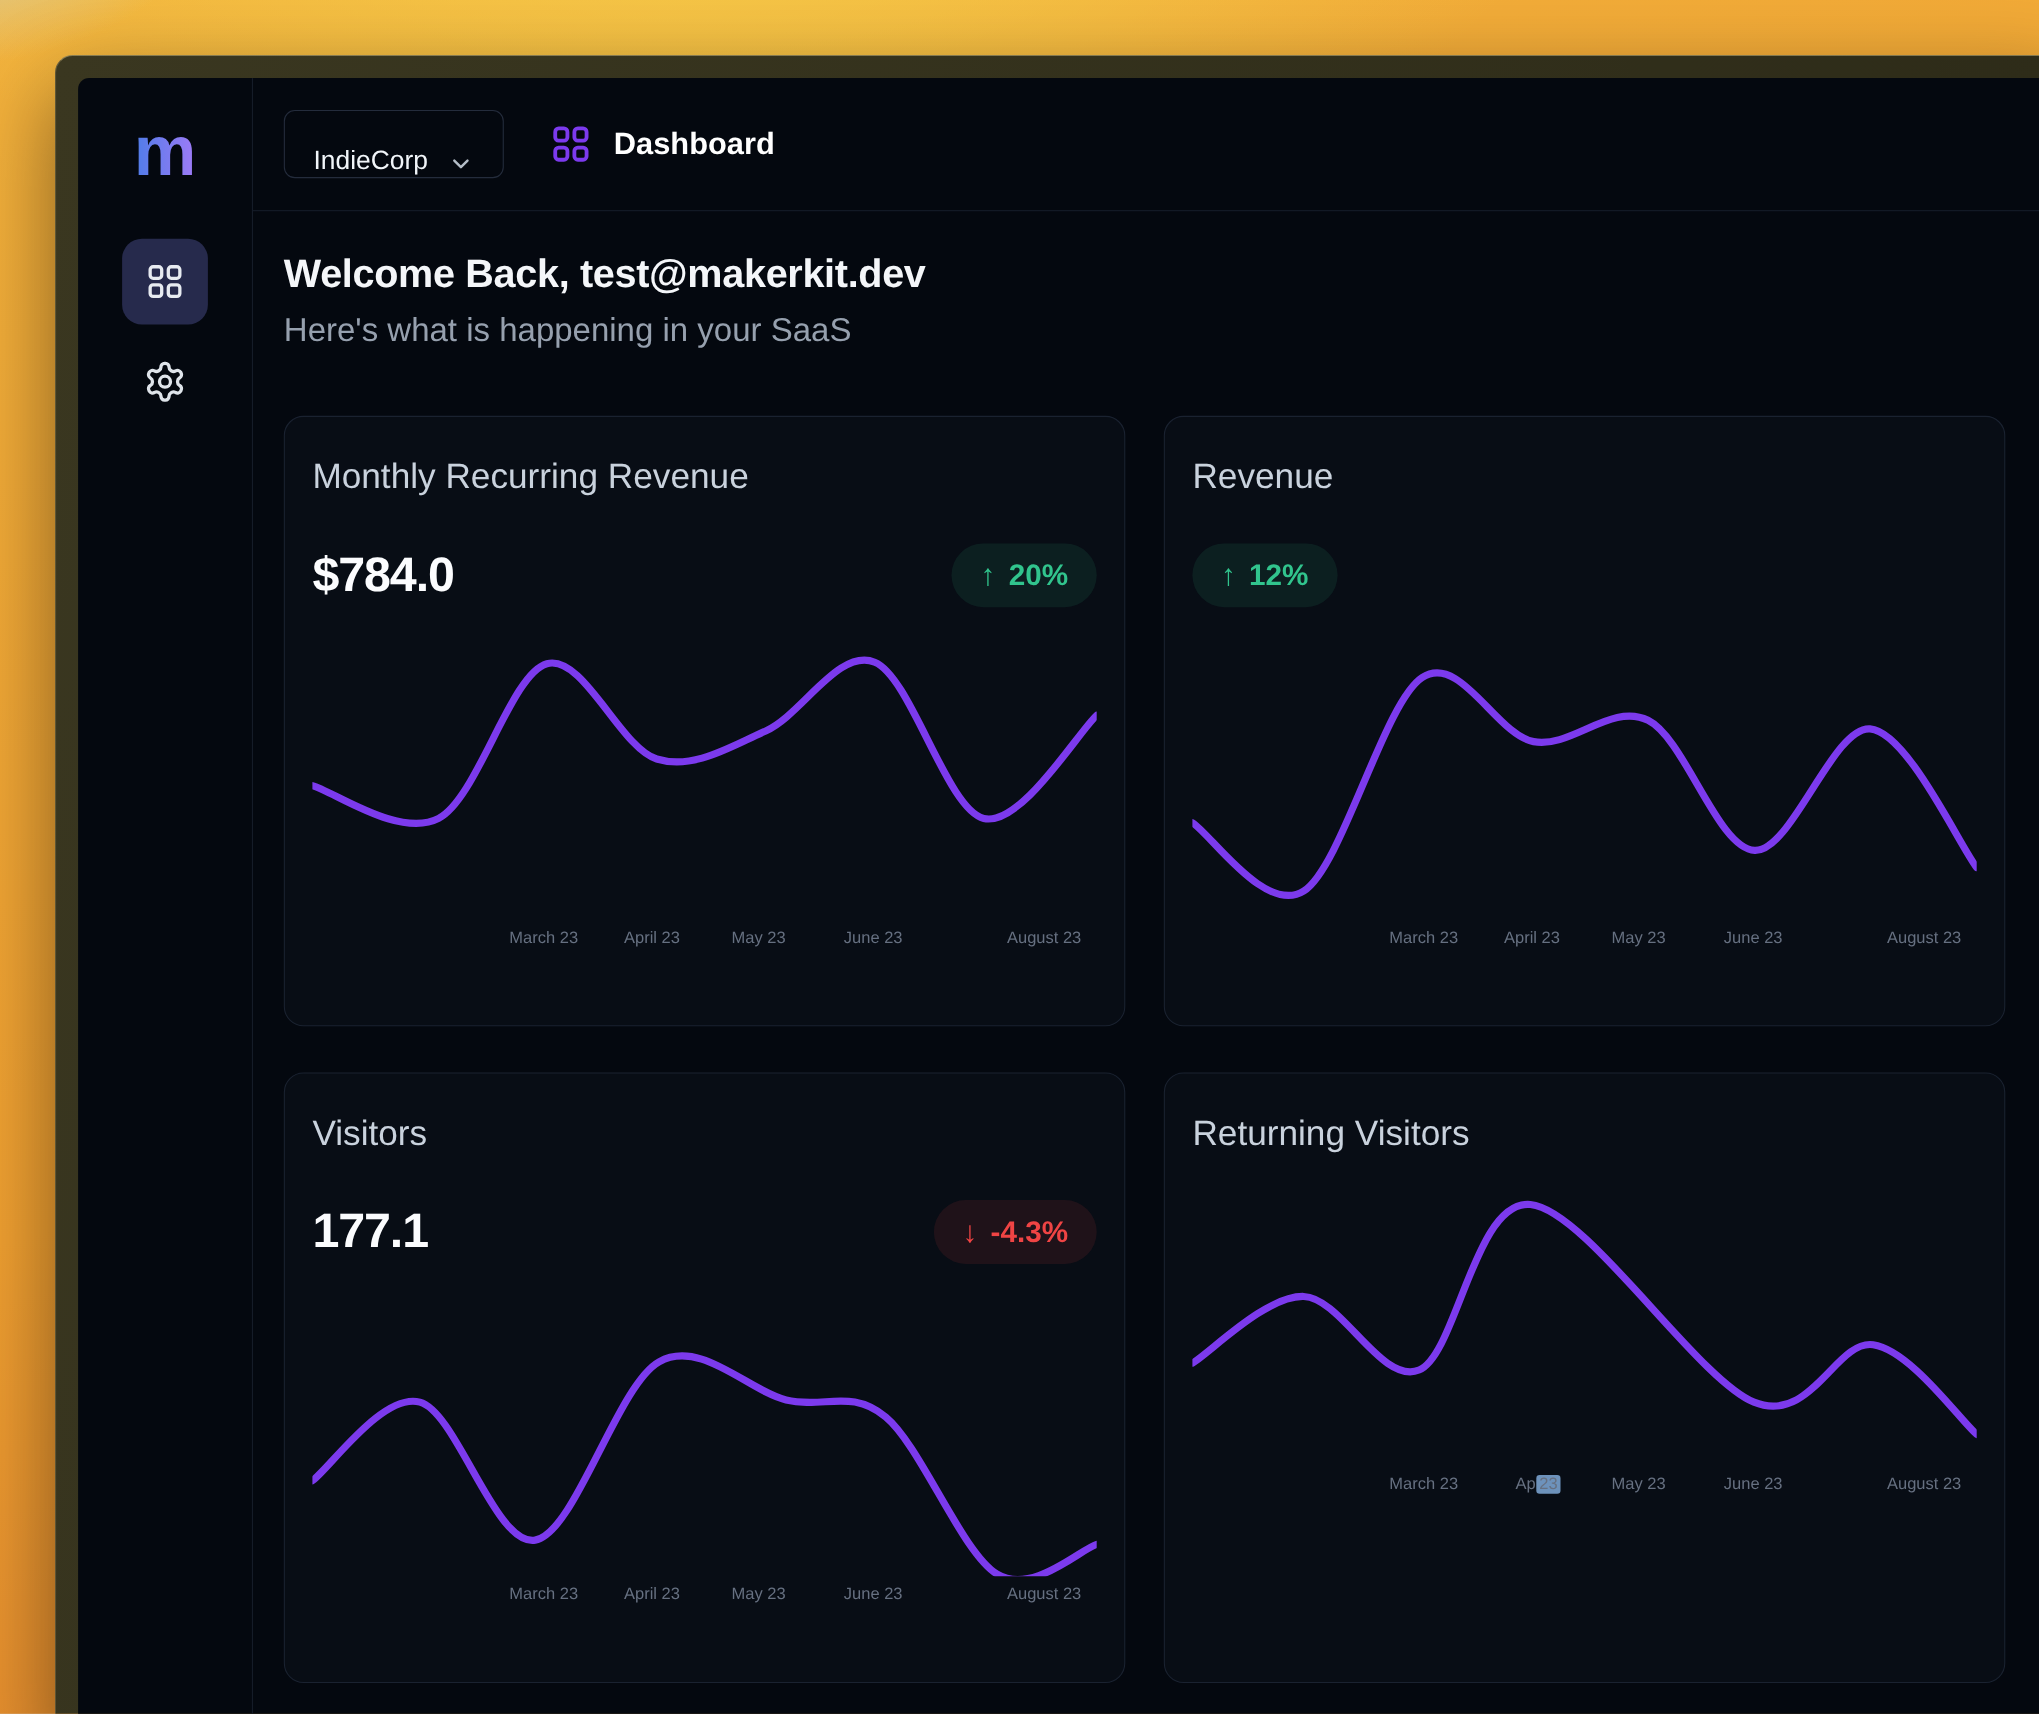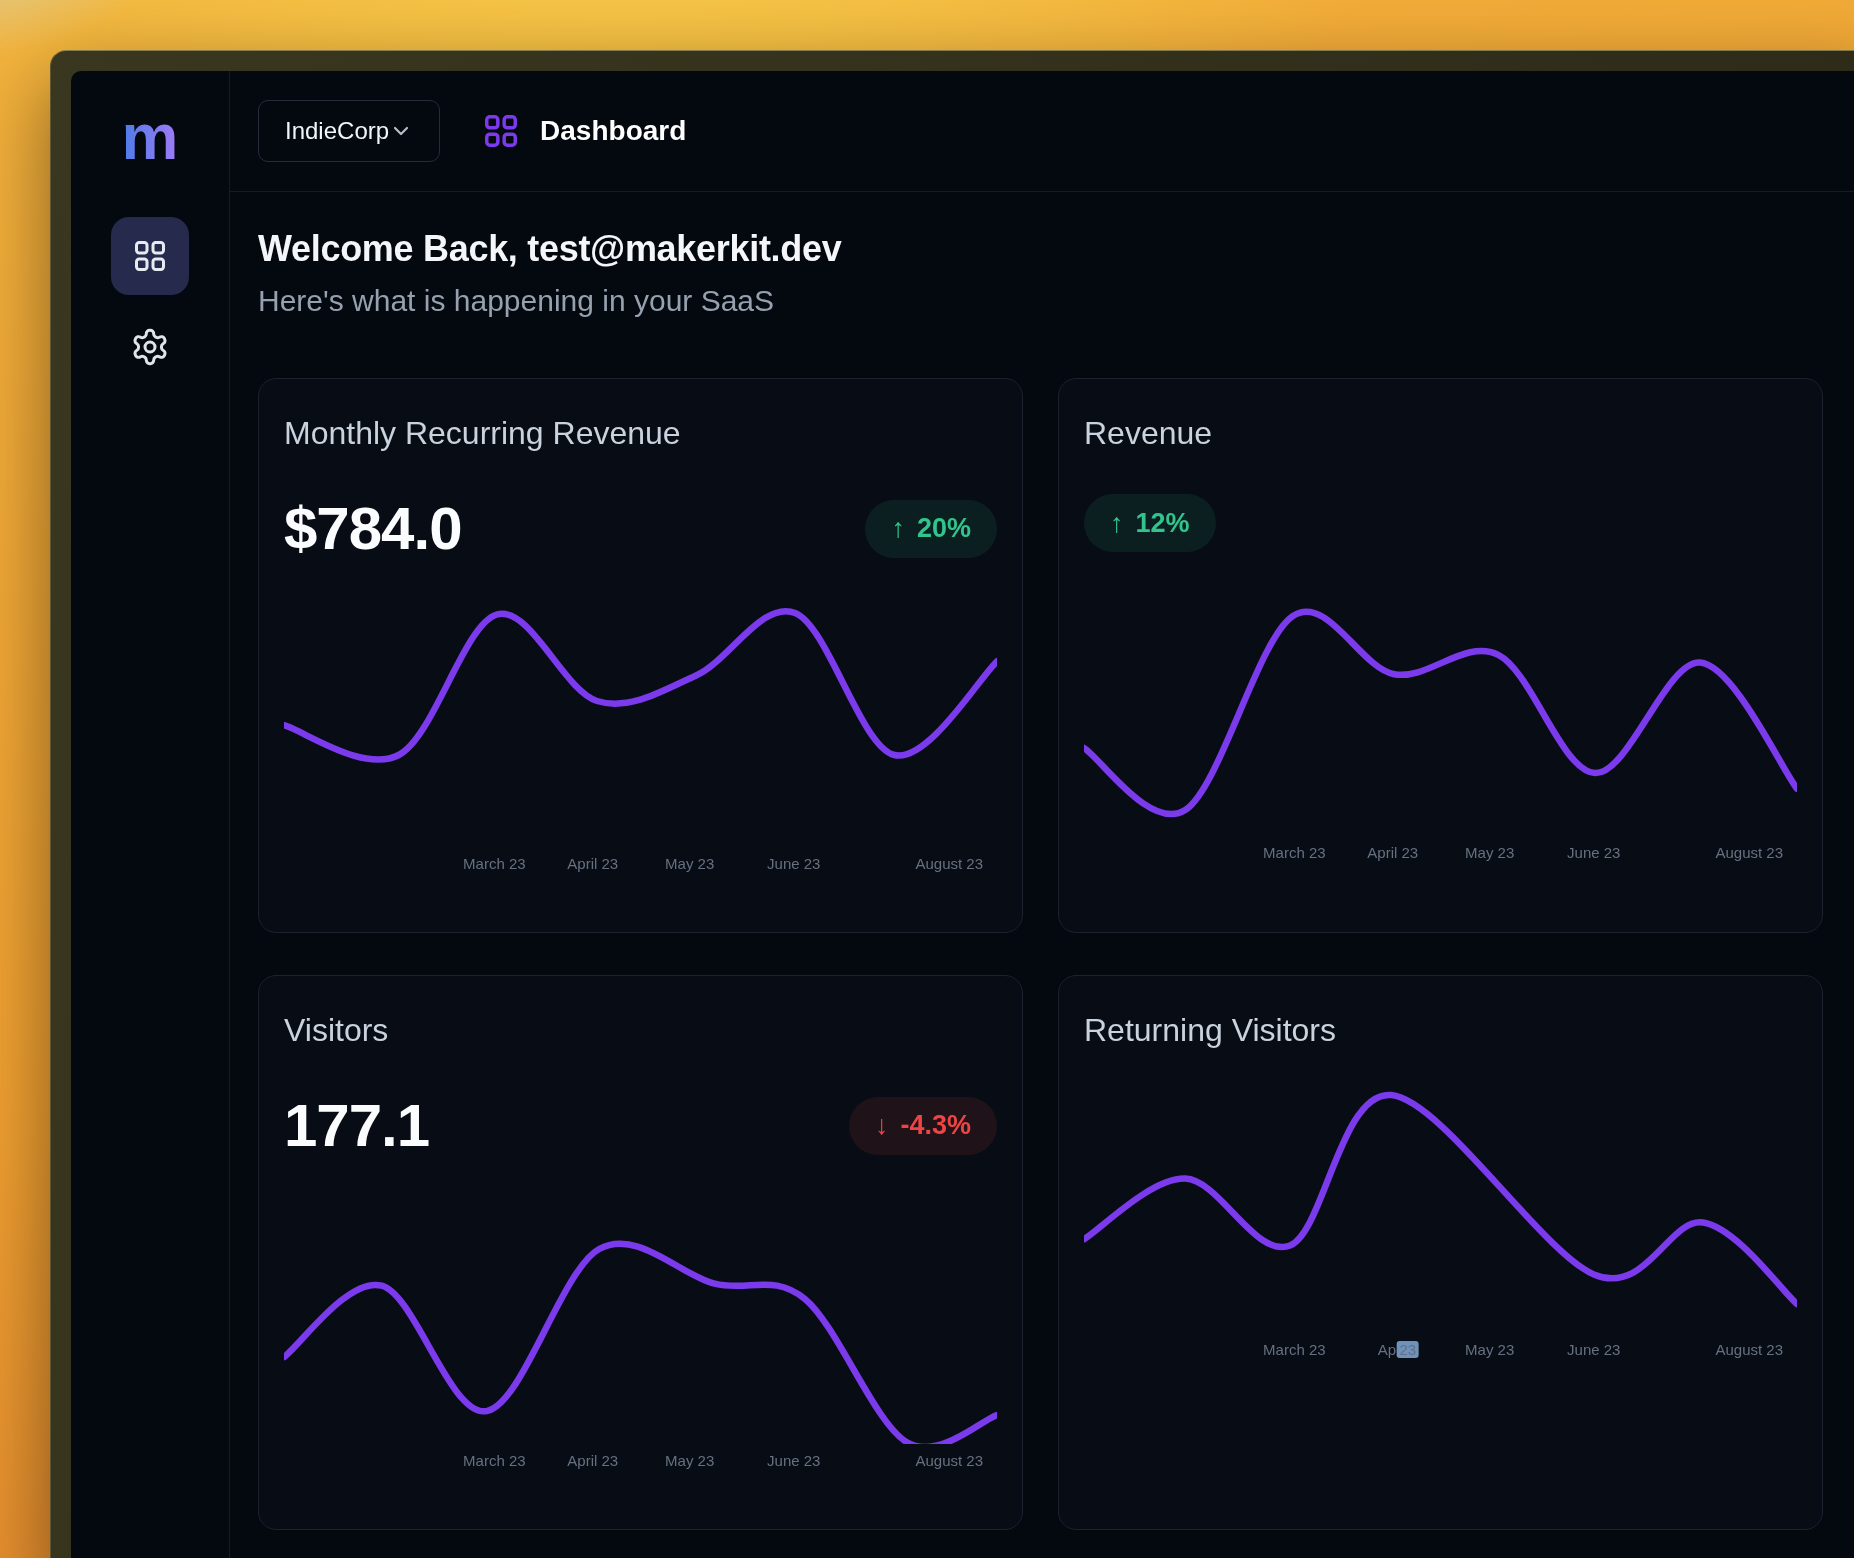--- a/index.html
+++ b/index.html
@@ -28,35 +28,35 @@
     background:linear-gradient(90deg,#4e7ce8,#9f7bf7);
     -webkit-background-clip:text;background-clip:text;color:transparent;}
   .nav{margin-top:48px;display:flex;flex-direction:column;align-items:center;}
   .nav-btn{width:78px;height:78px;border:none;border-radius:18px;background:transparent;
     display:flex;align-items:center;justify-content:center;cursor:pointer;padding:0;}
   .nav-btn.active{background:#262a4c;}
   .nav-btn.gear{margin-top:22px;width:60px;height:60px;}
   
   .main{flex:1;display:flex;flex-direction:column;min-width:0;}
   .topbar{height:120px;flex:none;border-bottom:1px solid #151c28;display:flex;align-items:center;padding-left:28px;gap:42px;}
-  .org-btn{height:62px;padding:0 26px;display:flex;align-items:center;background:transparent;
+  .org-btn{height:62px;padding:0 26px;display:flex;align-items:flex-end;gap:18px;background:transparent;
     border:1px solid #242c3c;border-radius:10px;color:#f1f5f9;font-size:24px;font-weight:500;cursor:pointer;
     font-family:inherit;}
   .crumb{display:flex;align-items:center;gap:20px;}
   .crumb-label{color:#ffffff;font-size:28px;font-weight:600;}
   .content{padding:36px 0 0 28px;}
   .h1{margin:0;font-size:36px;font-weight:600;color:#f4f6f9;letter-spacing:-.3px;}
   .sub{margin:14px 0 0;font-size:30px;font-weight:400;color:#96a0ae;}
   .grid{margin-top:60px;display:grid;grid-template-columns:765px 765px;column-gap:35px;row-gap:42px;}
   
   .card{box-sizing:border-box;height:555px;background:#080d15;border:1px solid #1a2230;border-radius:18px;
     padding:36px 25px 26px;position:relative;}
   .card-title{margin:0;font-size:32px;font-weight:500;color:#c9d2dd;}
   .value-row{margin-top:42px;display:flex;justify-content:space-between;align-items:center;}
-  .metric-value{font-size:60px;font-weight:700;color:#fbfcfe;letter-spacing:-1px;}
+  .metric-value{font-size:44px;font-weight:700;color:#fbfcfe;letter-spacing:-1px;}
   .badge{display:flex;align-items:center;gap:12px;height:58px;padding:0 26px;border-radius:999px;
     font-size:27px;font-weight:600;}
   .badge.up{color:#31c48d;background:rgba(49,196,141,.10);}
   .badge.down{color:#ef4444;background:rgba(239,68,68,.10);}
   .badge.flat{color:#d8a023;background:rgba(216,160,35,.12);}
   .badge-icon{font-size:27px;line-height:1;}
   .chart-wrap{margin-top:34px;height:250px;}
   .chart-wrap svg{display:block;width:100%;height:250px;}
   .x-labels{position:relative;height:30px;margin-top:8px;}
   .x-labels span{position:absolute;transform:translateX(-50%);white-space:nowrap;

